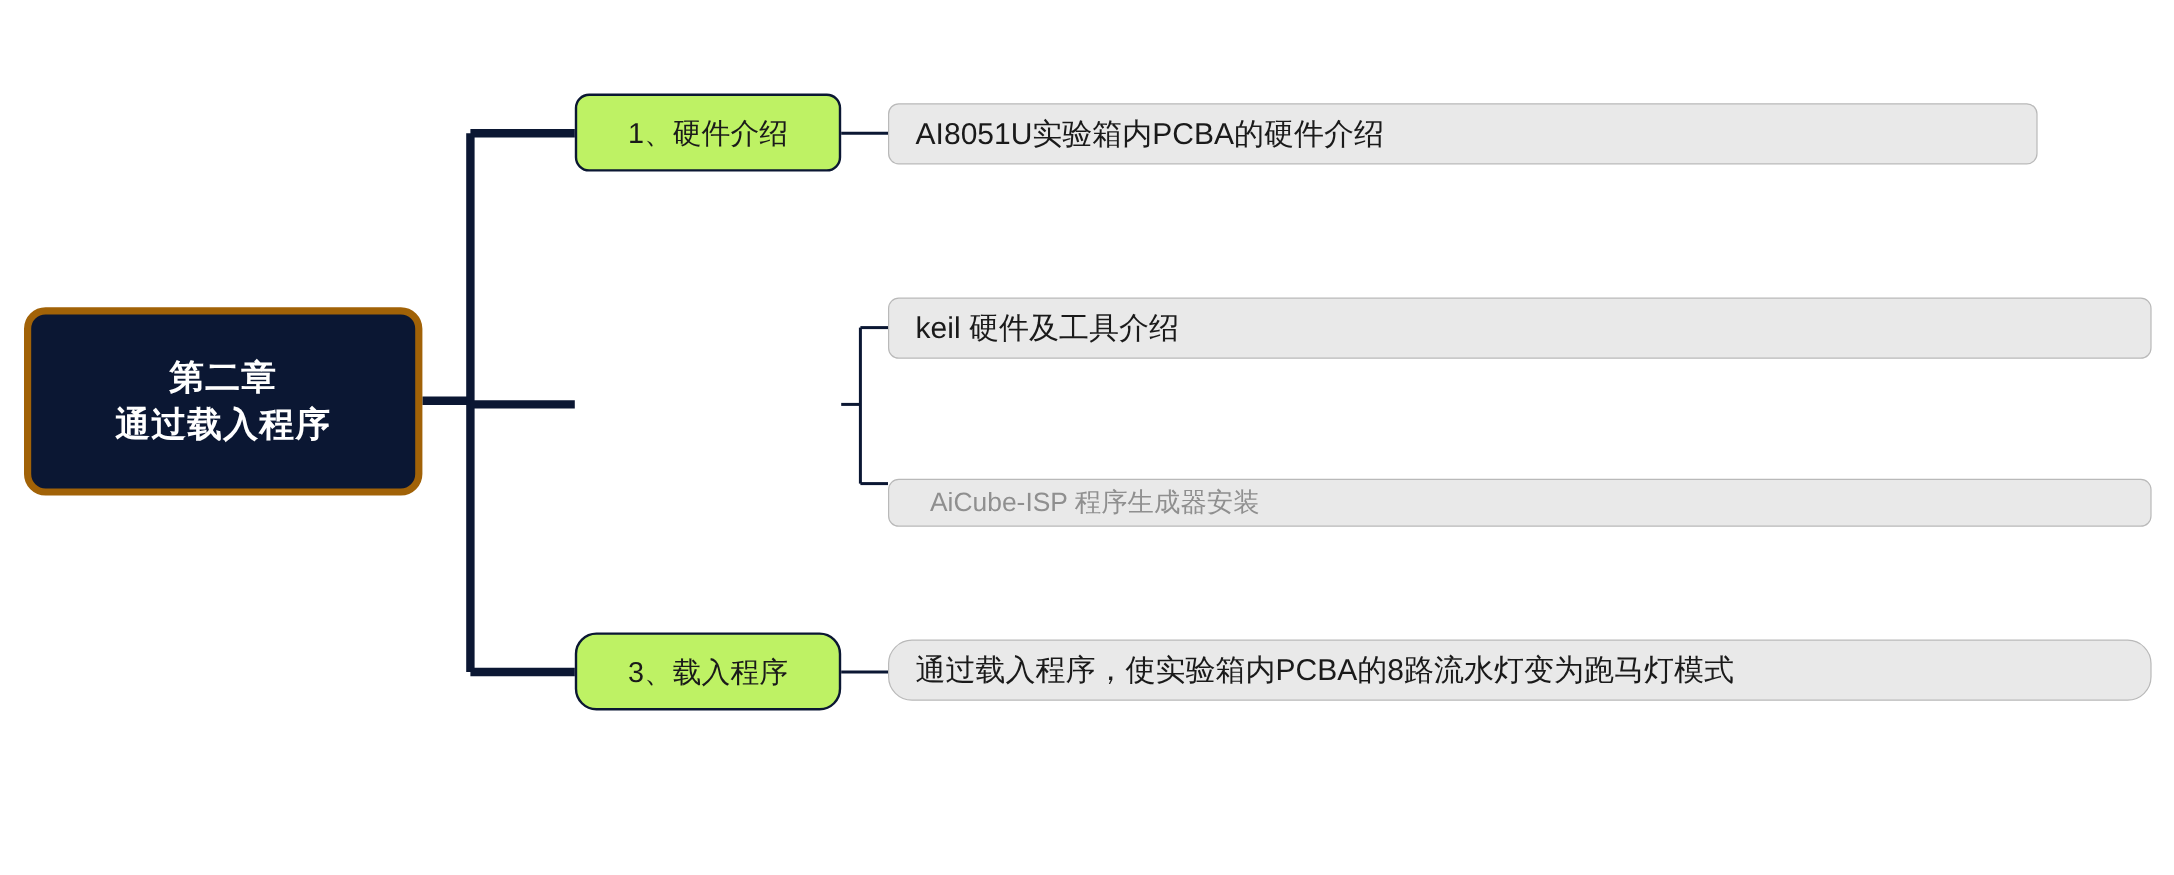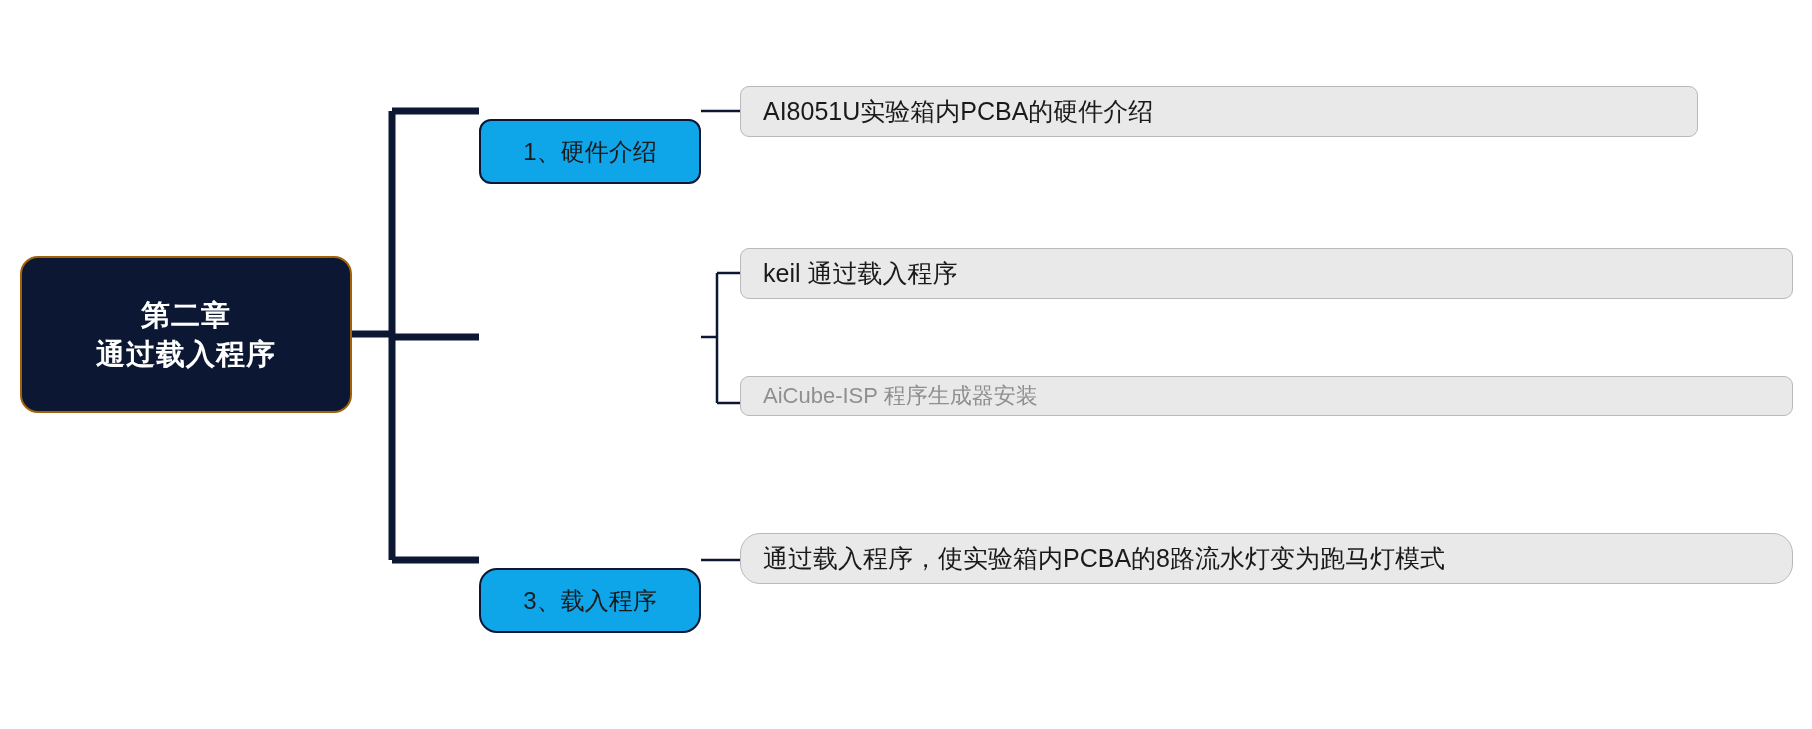--- a/index.html
+++ b/index.html
@@ -32,42 +32,41 @@
     align-items: center;
     justify-content: center;
   }
   
   .root-node {
     left: 20px;
     top: 256px;
     width: 332px;
     height: 157px;
     background: #0b1733;
-    border: 2px solid #a16207;
+    border: 6px solid #a16207;
     border-radius: 18px;
     flex-direction: column;
     z-index: 3;
   }
   .root-line {
     color: #ffffff;
     font-size: 29px;
     font-weight: bold;
     line-height: 1.34;
     letter-spacing: 1px;
     text-align: center;
   }
   
   .branch-node {
     width: 222px;
     height: 65px;
-    background: #0ea5e9;
+    background: #bef264;
     border: 2.5px solid #0b1733;
     border-radius: 12px;
     z-index: 3;
-    margin-top: 41px;
   }
   .branch-label {
     color: #1a1a1a;
     font-size: 24px;
     font-weight: normal;
     white-space: nowrap;
   }
   #branch-1 { left: 479px; top: 78px; }
   #branch-2 { left: 479px; top: 305px; }
   #branch-3 { left: 479px; top: 527px; border-radius: 18px; }
@@ -85,21 +84,21 @@
     font-size: 25px;
     white-space: nowrap;
     padding-left: 22px;
   }
   .leaf-label.muted {
     color: #8f8f8f;
     font-size: 22px;
   }
   #leaf-1-1 { left: 740px; top: 86px;  width: 958px; height: 51px; }
   #leaf-2-1 { left: 740px; top: 248px; width: 1053px; height: 51px; }
-  #leaf-2-2 { left: 740px; top: 376px; width: 1053px; height: 40px; }
+  #leaf-2-2 { left: 740px; top: 399px; width: 1053px; height: 40px; padding-left: 12px; }
   #leaf-3-1 { left: 740px; top: 533px; width: 1053px; height: 51px; border-radius: 20px; }
 </style>
 </head>
 <body>
 
 <div id="canvas">
 
   <svg id="edges" viewBox="0 0 1812 729" xmlns="http://www.w3.org/2000/svg">
 
     <path d="M 352 334 L 392 334" stroke="#0b1733" stroke-width="7" fill="none" stroke-linecap="butt"></path>
@@ -128,21 +127,21 @@
   </div>
 
   <div class="node branch-node" id="branch-1">
     <span class="branch-label">1、硬件介绍</span>
   </div>
   <div class="node leaf-node" id="leaf-1-1">
     <span class="leaf-label">AI8051U实验箱内PCBA的硬件介绍</span>
   </div>
 
   <div class="node leaf-node" id="leaf-2-1">
-    <span class="leaf-label">keil 通过载入程序</span>
+    <span class="leaf-label">keil 硬件及工具介绍</span>
   </div>
   <div class="node leaf-node" id="leaf-2-2">
     <span class="leaf-label muted">AiCube-ISP 程序生成器安装</span>
   </div>
 
   <div class="node branch-node" id="branch-3">
     <span class="branch-label">3、载入程序</span>
   </div>
   <div class="node leaf-node" id="leaf-3-1">
     <span class="leaf-label">通过载入程序，使实验箱内PCBA的8路流水灯变为跑马灯模式</span>

